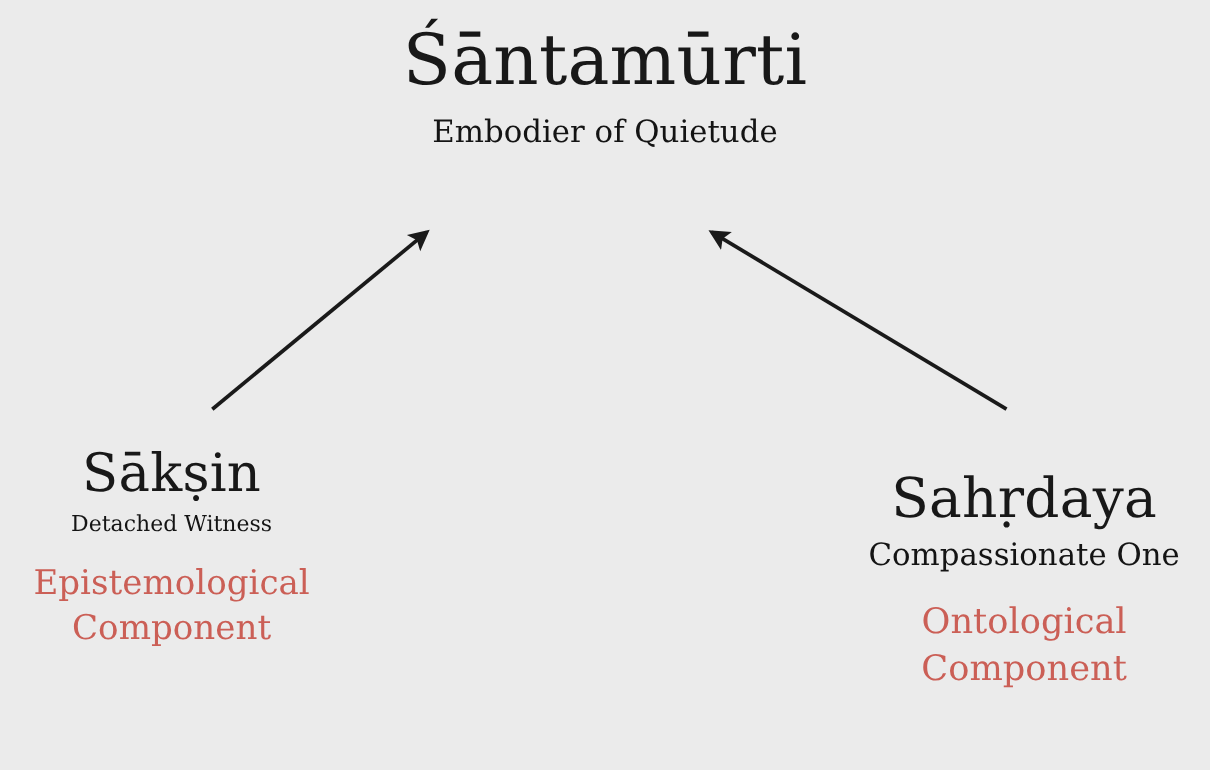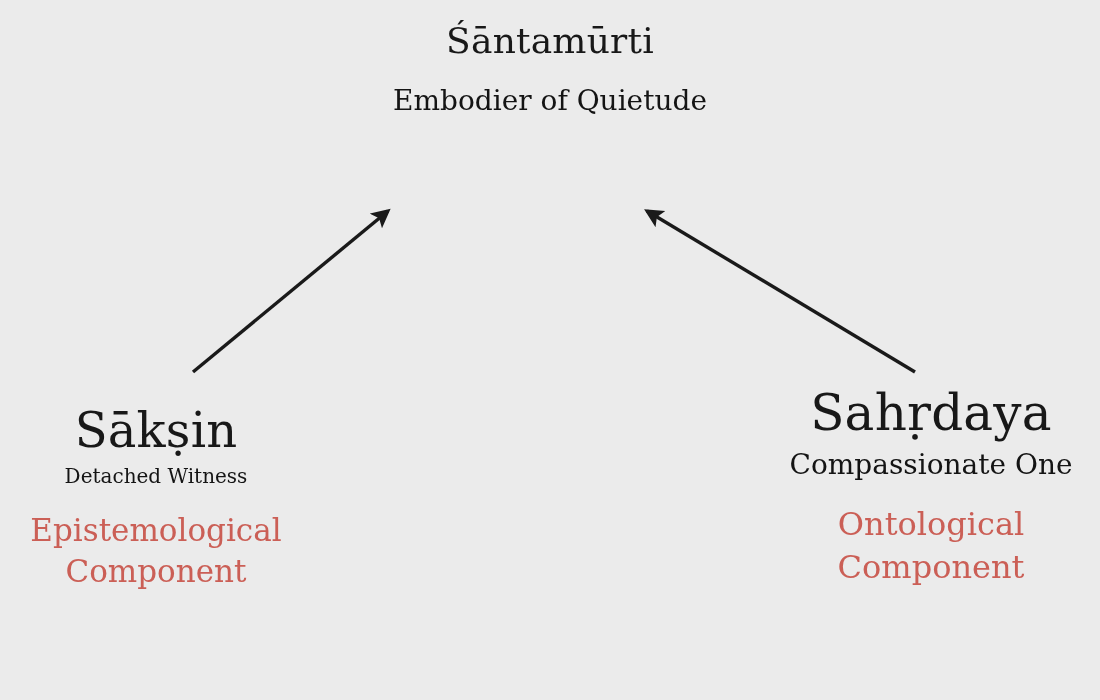--- a/index.html
+++ b/index.html
@@ -52,25 +52,25 @@
     white-space: nowrap;
   }
 
   
   #node-root {
     left: 0;
     top: 22px;
     width: 1100px;
   }
   #node-root .node-title {
-    font-size: 36px;
+    font-size: 64px;
   }
   #node-root .node-sub {
     font-size: 28px;
-    margin-top: 26px;
+    margin-top: 16px;
   }
 
   
   #node-left {
     left: 6px;
     top: 405px;
     width: 300px;
   }
   #node-left .node-title {
     font-size: 48px;
@@ -80,21 +80,21 @@
     margin-top: 10px;
   }
   #node-left .node-tag {
     font-size: 31px;
     margin-top: 23px;
   }
 
   
   #node-right {
     left: 781px;
-    top: 387px;
+    top: 427px;
     width: 300px;
   }
   #node-right .node-title {
     font-size: 50px;
   }
   #node-right .node-sub {
     font-size: 28px;
     margin-top: 10px;
     text-align: center;
   }

